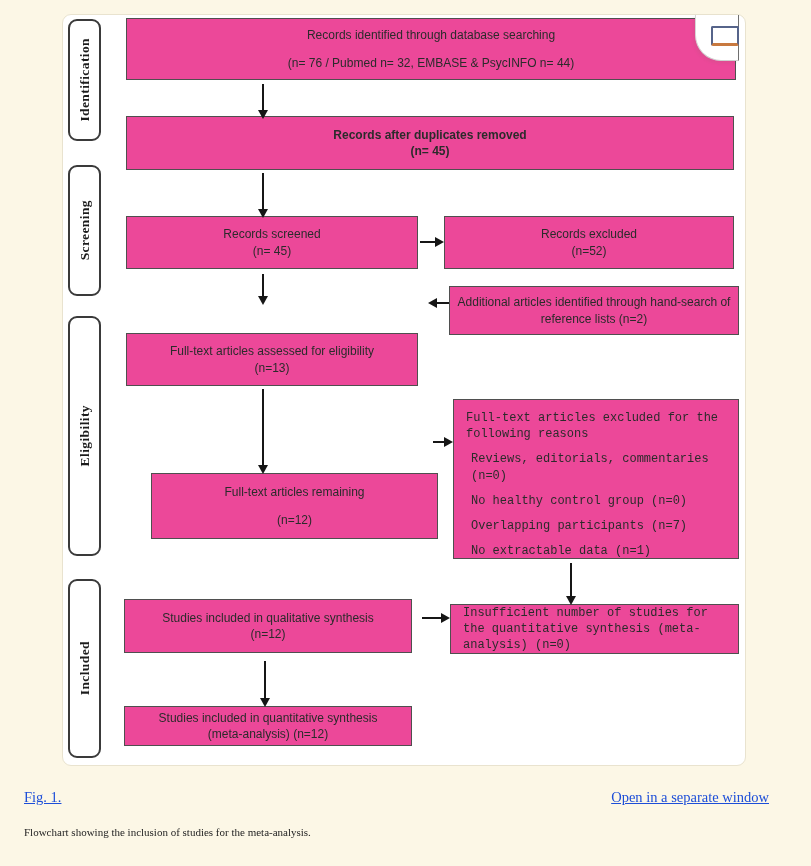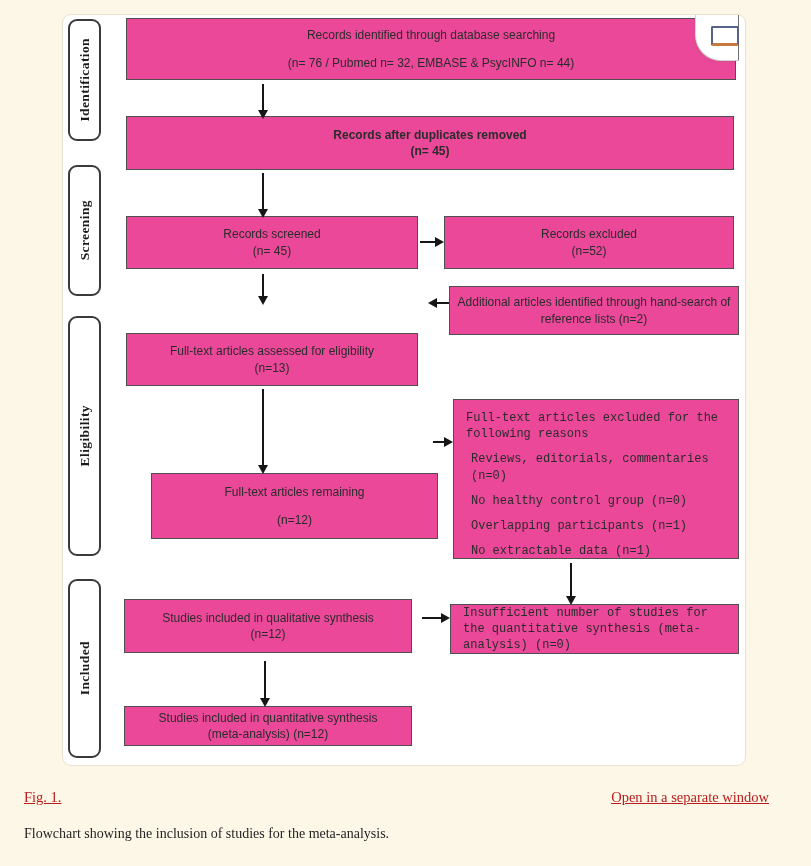--- a/index.html
+++ b/index.html
@@ -54,27 +54,27 @@
     cursor:pointer;
   }
   .expand-icon{
     position:absolute;top:11px;left:15px;width:24px;height:15px;
     border:2px solid #56648a;border-bottom:3px solid #c8793f;
     border-radius:2px;background:#fff;box-sizing:content-box;
   }
   
   .cap-link{
     position:absolute;font-family:"Liberation Serif",serif;font-size:14.5px;
-    color:#b91c1c;text-decoration:underline;cursor:pointer;
+    color:#1d4ed8;text-decoration:underline;cursor:pointer;
   }
   .fig-label{left:24px;top:789px;}
   .open-link{right:42px;top:789px;}
   .caption-text{
     position:absolute;left:24px;top:826px;
-    font-family:"Liberation Serif",serif;font-size:14px;color:#242424;
+    font-family:"Liberation Serif",serif;font-size:11px;color:#242424;
   }
 </style>
 </head>
 <body>
 
 <div class="figure-panel">
 
   <div class="stage" style="top:4px;height:122px;">
     <span>Identification</span>
   </div>
@@ -114,21 +114,21 @@
 
   <div class="fbox" style="left:63px;top:318px;width:292px;height:53px;">
     <div class="l1">Full-text articles assessed for eligibility</div>
     <div class="l2">(n=13)</div>
   </div>
 
   <div class="fbox left reasons" style="left:390px;top:384px;width:286px;height:160px;">
     <div class="r-title">Full-text articles excluded for the following reasons</div>
     <div class="r-item">Reviews, editorials, commentaries (n=0)</div>
     <div class="r-item">No healthy control group (n=0)</div>
-    <div class="r-item">Overlapping participants (n=1)</div>
+    <div class="r-item">Overlapping participants (n=7)</div>
     <div class="r-item">No extractable data (n=1)</div>
   </div>
 
   <div class="fbox gap" style="left:60px;top:458px;width:287px;height:66px;margin-left:28px;">
     <div class="l1">Full-text articles remaining</div>
     <div class="l2">(n=12)</div>
   </div>
 
   <div class="fbox" style="left:61px;top:584px;width:288px;height:54px;">
     <div class="l1">Studies included in qualitative synthesis</div>

